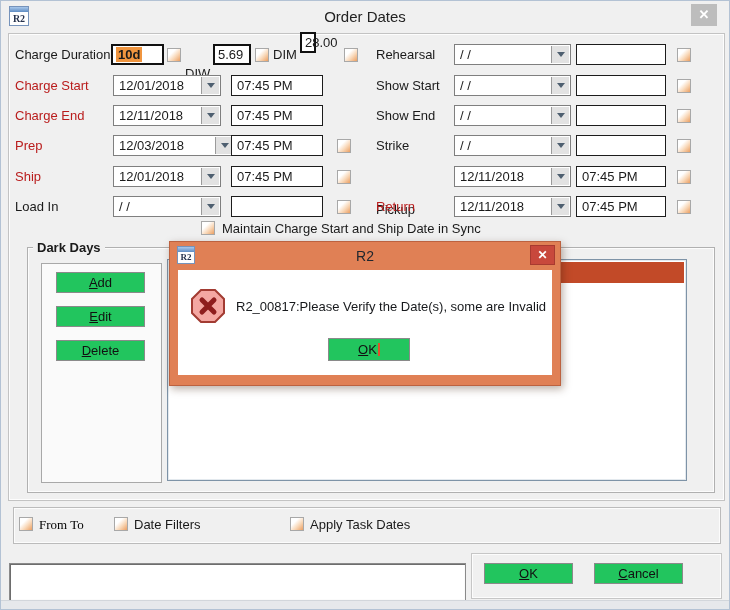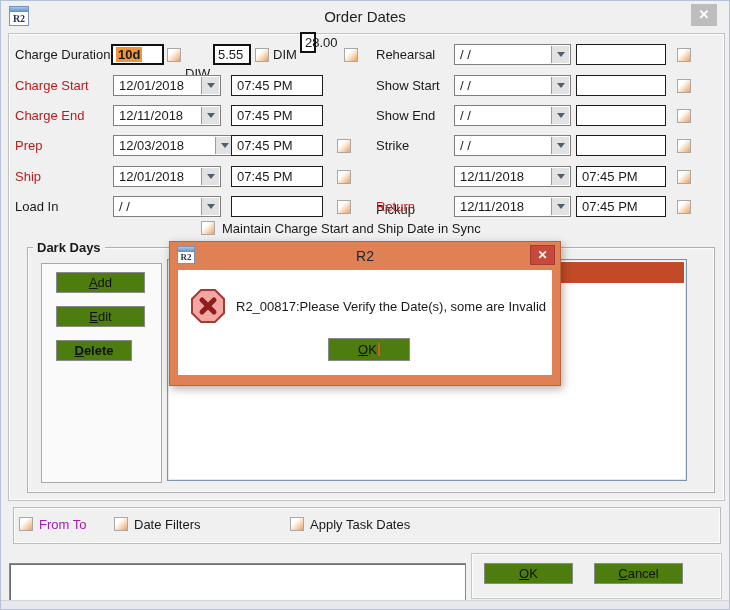--- a/index.html
+++ b/index.html
@@ -19,36 +19,36 @@
   .winclose{right:12px;top:3px;width:26px;height:22px;background:#bdbdbd;color:#fff;
     text-align:center;line-height:22px;font-size:13px;font-weight:bold;cursor:default;}
   
   .etched{border:1px solid #c3c3c3;box-shadow:inset 0 0 0 1px #fdfdfd;}
   .frame-main{left:7px;top:32px;width:715px;height:466px;}
   .group{left:26px;top:246px;width:686px;height:244px;border:1px solid #b0b0b0;box-shadow:inset 0 0 0 1px #fcfcfc;}
   .group-label{left:32px;top:239px;background:#f0f0f0;padding:0 4px;font-weight:bold;}
   
   .lbl{height:16px;white-space:nowrap;}
   .blue{color:#b91c1c;}
-  .gray{color:#a21caf;}
+  .gray{color:#000000;font-family:Liberation Serif, serif;}
   .combo{height:21px;background:#fff;border:1px solid #7f7f7f;box-sizing:border-box;}
   .combo .val{position:absolute;left:5px;top:2px;right:20px;white-space:nowrap;overflow:hidden;}
   .combo .btn{position:absolute;top:1px;bottom:1px;right:1px;width:17px;background:#e2e2e2;
     border-left:1px solid #9b9b9b;display:flex;align-items:center;justify-content:center;}
   .tri{width:0;height:0;border-left:4px solid transparent;border-right:4px solid transparent;
     border-top:5px solid #4e5f70;}
   .timef{height:21px;background:#fff;border:1px solid #1c1c1c;box-sizing:border-box;
     padding:2px 0 0 5px;white-space:nowrap;}
   .numf{height:21px;background:#fff;border:2px solid #111;box-sizing:border-box;
     padding:1px 0 0 3px;white-space:nowrap;}
   .sel{background:#f0953f;font-weight:bold;padding:0 2px;}
   .chk{width:14px;height:14px;box-sizing:border-box;border:1px solid #a8a8a8;
     background:linear-gradient(135deg,#ffffff 0%,#ffffff 32%,#f9d9ba 62%,#eb9f62 100%);}
   
-  .pbtn{background:#4d7c0f;border:1px solid #8a8a8a;box-sizing:border-box;text-align:center;
+  .pbtn{background:#22c55e;border:1px solid #8a8a8a;box-sizing:border-box;text-align:center;
     line-height:19px;height:21px;color:#111;cursor:default;}
   .mnemonic::first-letter{text-decoration:underline;}
   .btn-panel{left:40px;top:262px;width:119px;height:218px;background:#fafafa;border:1px solid #a8a8a8;}
   
   .listbox{left:166px;top:258px;width:518px;height:220px;background:#fff;
     border:1px solid #7e93a7;box-shadow:inset 0 0 0 1px #e3e9ee;}
   .list-header{left:2px;top:2px;right:2px;height:21px;background:#c24a28;}
   
   .filterbox{left:12px;top:506px;width:706px;height:35px;border:1px solid #bbbbbb;box-shadow:inset 0 0 0 1px #fcfcfc;}
   .notefield{left:8px;top:562px;width:455px;height:36px;background:#fff;
@@ -81,21 +81,21 @@
   </div>
 
   <div class="abs etched frame-main"></div>
 
   <div class="abs lbl" style="left:14px;top:46px;">Charge Duration</div>
   <div class="abs numf" style="left:110px;top:43px;width:53px;">
     <span class="sel">10d</span>
   </div>
   <span class="abs chk" style="left:166px;top:47px;"></span>
   <div class="abs lbl" style="left:184px;top:46px;margin-top:19px;">DIW</div>
-  <div class="abs numf" style="left:212px;top:43px;width:38px;">5.55</div>
+  <div class="abs numf" style="left:212px;top:43px;width:38px;">5.69</div>
   <span class="abs chk" style="left:254px;top:47px;"></span>
   <div class="abs lbl" style="left:272px;top:46px;">DIM</div>
   <div class="abs numf" style="left:299px;top:31px;width:16px;">28.00</div>
   <span class="abs chk" style="left:343px;top:47px;"></span>
 
   <div class="abs lbl blue" style="left:14px;top:77px;">Charge Start</div>
   <div class="abs combo" style="left:112px;top:74px;width:108px;">
     <span class="val">12/01/2018</span>
     <span class="btn">
         <span class="tri"></span>
@@ -203,21 +203,21 @@
   <span class="abs chk" style="left:676px;top:199px;"></span>
 
   <span class="abs chk" style="left:200px;top:220px;"></span>
   <div class="abs lbl" style="left:221px;top:220px;">Maintain Charge Start and Ship Date in Sync</div>
 
   <div class="abs group"></div>
   <div class="abs group-label">Dark Days</div>
   <div class="abs btn-panel"></div>
   <div class="abs pbtn mnemonic" style="left:55px;top:271px;width:89px;">Add</div>
   <div class="abs pbtn mnemonic" style="left:55px;top:305px;width:89px;">Edit</div>
-  <div class="abs pbtn mnemonic" style="left:55px;top:339px;width:76px;font-weight:bold;">Delete</div>
+  <div class="abs pbtn mnemonic" style="left:55px;top:339px;width:89px;">Delete</div>
   <div class="abs listbox">
     <div class="abs list-header"></div>
   </div>
 
   <div class="abs filterbox"></div>
   <span class="abs chk" style="left:18px;top:516px;"></span>
   <div class="abs lbl gray" style="left:38px;top:516px;">From To</div>
   <span class="abs chk" style="left:113px;top:516px;"></span>
   <div class="abs lbl" style="left:133px;top:516px;">Date Filters</div>
   <span class="abs chk" style="left:289px;top:516px;"></span>

